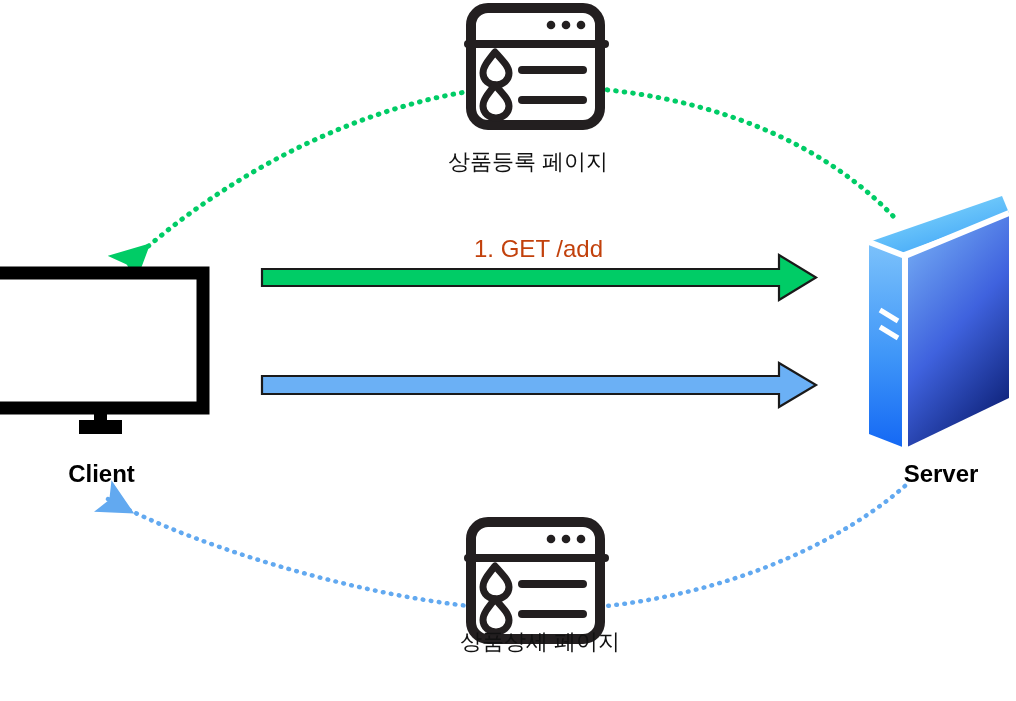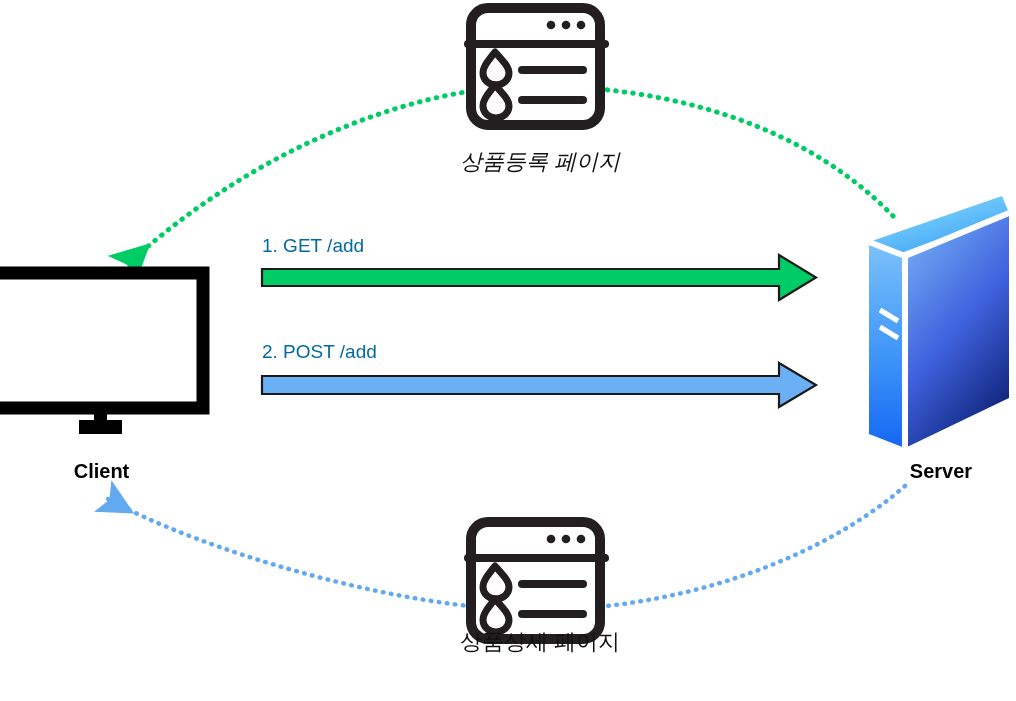--- a/index.html
+++ b/index.html
@@ -24,39 +24,39 @@
     width: 1016px;
     height: 701px;
   }
   .node-label {
     position: absolute;
     text-align: center;
     color: #000000;
     white-space: nowrap;
   }
   .endpoint-label {
-    font-size: 20px;
+    font-size: 24px;
     font-weight: bold;
     letter-spacing: 0px;
   }
   .page-label {
     font-size: 22px;
     font-weight: normal;
     color: #111111;
   }
   .arrow-label {
     position: absolute;
-    text-align: left;
-    font-size: 19px;
-    color: #0369a1;
+    text-align: center;
+    font-size: 24px;
+    color: #c2410c;
     white-space: nowrap;
   }
   #client-label { left: 0px;  top: 460px; width: 203px; }
   #server-label { left: 855px; top: 460px; width: 172px; }
-  #top-page-label { left: 400px; top: 147px; width: 280px; font-style: italic; }
+  #top-page-label { left: 388px; top: 147px; width: 280px; }
   #bottom-page-label { left: 400px; top: 627px; width: 280px; }
   #get-label  { left: 262px; top: 235px; width: 553px; }
   #post-label { left: 262px; top: 341px; width: 553px; }
 </style>
 </head>
 <body>
 
 <div id="canvas">
 
   <svg id="diagram-svg" viewBox="0 0 1016 701">
@@ -165,15 +165,14 @@
   <div class="node-label endpoint-label" id="client-label">Client</div>
 
   <div class="node-label endpoint-label" id="server-label">Server</div>
 
   <div class="node-label page-label" id="top-page-label">상품등록 페이지</div>
 
   <div class="node-label page-label" id="bottom-page-label">상품상세 페이지</div>
 
   <div class="arrow-label" id="get-label">1. GET /add</div>
 
-  <div class="arrow-label" id="post-label">2. POST /add</div>
 
 </div>
 
 </body></html>

